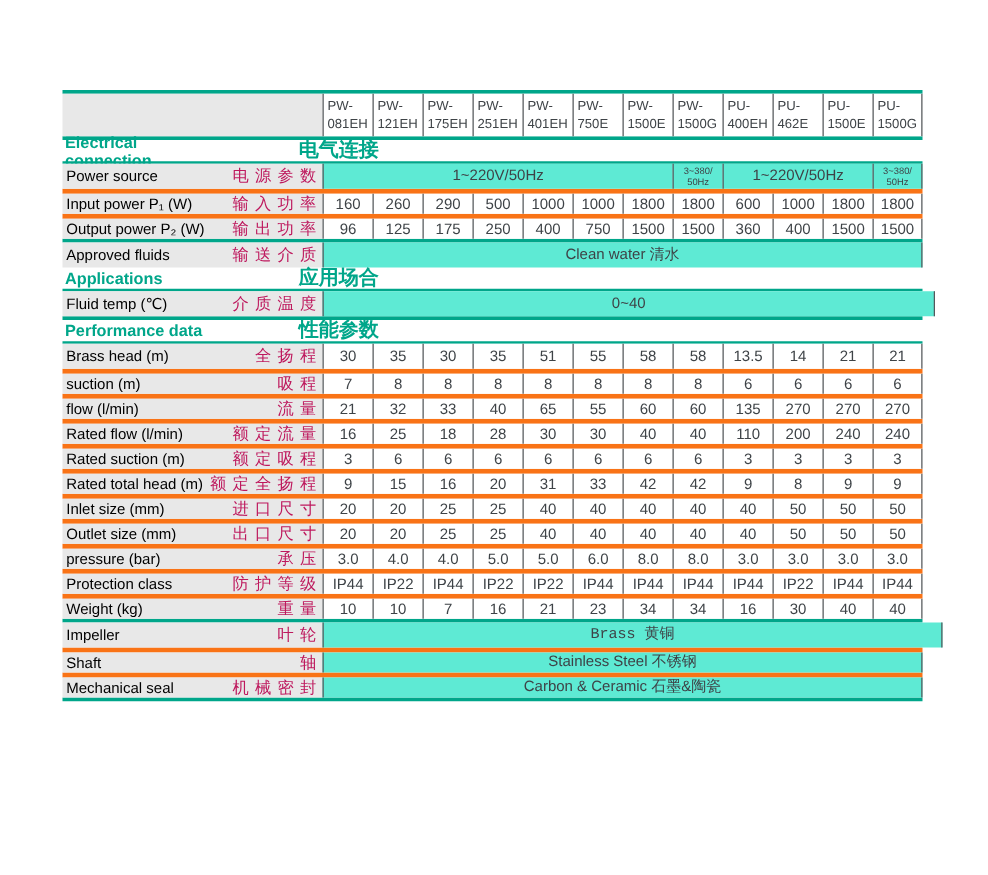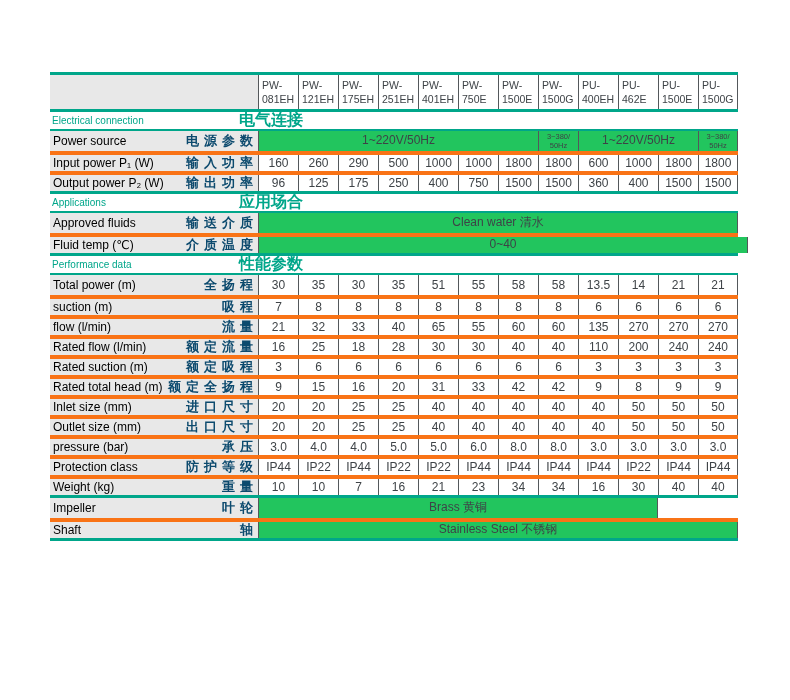--- a/index.html
+++ b/index.html
@@ -12,35 +12,35 @@
   .header-row{height:37px;border-bottom:3px solid var(--accent);}
   .label-spacer{width:208px;background:#e8e8e8;flex:none;}
   .model-cell{width:40px;flex:none;box-sizing:border-box;border-left:1px solid #54585b;
               display:flex;flex-direction:column;justify-content:center;align-items:flex-start;
               padding-left:3px;font-size:10.5px;line-height:1.35;color:#3e4347;background:#fff;}
   .header-row .model-cell:last-child{border-right:1px solid #54585b;}
   
   .section{border-bottom:3px solid var(--accent);}
   .sec-row{height:19px;background:#fff;border-bottom:2px solid var(--accent);
            align-items:center;}
-  .sec-en{width:130px;flex:none;padding-left:2px;font-size:10px;font-weight:normal;color:var(--accent);}
+  .sec-en{width:130px;flex:none;padding-left:2px;font-size:13px;font-weight:bold;color:var(--accent);}
   .sec-zh{width:121px;flex:none;text-align:right;font-size:16px;font-weight:bold;color:var(--accent);}
   
   .data-row{height:20px;}
   .data-row + .data-row{border-top:4px solid #f97316;}
   .label-cell{width:208px;flex:none;background:#e8e8e8;display:flex;justify-content:space-between;
               align-items:center;padding:0 5px 0 3px;box-sizing:border-box;}
   .lab-en{font-size:12px;color:#000000;white-space:nowrap;}
-  .lab-zh{font-size:13px;color:#0c4a6e;letter-spacing:5px;margin-right:-5px;white-space:nowrap;font-weight:bold;}
+  .lab-zh{font-size:13px;color:#be185d;letter-spacing:5px;margin-right:-5px;white-space:nowrap;}
   .val-cell{width:40px;flex:none;box-sizing:border-box;border-left:1px solid #54585b;
             display:flex;align-items:center;justify-content:center;
             font-size:12px;color:#3e4347;background:#fff;}
   .span-cell{flex:none;box-sizing:border-box;border-left:1px solid #54585b;
              display:flex;flex-direction:column;align-items:center;justify-content:center;
-             font-size:12px;color:#3e4347;background:#22c55e;line-height:1.15;}
+             font-size:12px;color:#3e4347;background:#5eead4;line-height:1.15;}
   .data-row .val-cell:last-child,.data-row .span-cell:last-child{border-right:1px solid #54585b;}
   .small-line{font-size:7.5px;line-height:1.2;color:#3e4347;}
 </style>
 </head>
 <body>
 
 <div class="page">
   <div class="spec-table" id="spec-table">
       <div class="row header-row">
         <div class="label-spacer"></div>
@@ -145,47 +145,47 @@
           <div class="val-cell">750</div>
           <div class="val-cell">1500</div>
           <div class="val-cell">1500</div>
           <div class="val-cell">360</div>
           <div class="val-cell">400</div>
           <div class="val-cell">1500</div>
           <div class="val-cell">1500</div>
         </div>
       </div>
       <div class="section">
+        <div class="row data-row">
+          <div class="label-cell">
+            <span class="lab-en">Approved fluids</span>
+            <span class="lab-zh">输送介质</span>
+          </div>
+          <div class="span-cell" style="width: 480px;">Clean water 清水</div>
+        </div>
         <div class="row sec-row">
           <span class="sec-en">Applications</span>
           <span class="sec-zh">应用场合</span>
-        </div>
-        <div class="row data-row">
-          <div class="label-cell">
-            <span class="lab-en">Approved fluids</span>
-            <span class="lab-zh">输送介质</span>
-          </div>
-          <div class="span-cell" style="width: 480px;">Clean water 清水</div>
         </div>
         <div class="row data-row">
           <div class="label-cell">
             <span class="lab-en">Fluid temp (℃)</span>
             <span class="lab-zh">介质温度</span>
           </div>
           <div class="span-cell" style="width: 490px;">0~40</div>
         </div>
       </div>
       <div class="section">
         <div class="row sec-row">
           <span class="sec-en">Performance data</span>
           <span class="sec-zh">性能参数</span>
         </div>
         <div class="row data-row">
           <div class="label-cell">
-            <span class="lab-en">Total power (m)</span>
+            <span class="lab-en">Brass head (m)</span>
             <span class="lab-zh">全扬程</span>
           </div>
           <div class="val-cell">30</div>
           <div class="val-cell">35</div>
           <div class="val-cell">30</div>
           <div class="val-cell">35</div>
           <div class="val-cell">51</div>
           <div class="val-cell">55</div>
           <div class="val-cell">58</div>
           <div class="val-cell">58</div>
@@ -374,24 +374,31 @@
           <div class="val-cell">40</div>
           <div class="val-cell">40</div>
         </div>
       </div>
       <div class="section">
         <div class="row data-row">
           <div class="label-cell">
             <span class="lab-en">Impeller</span>
             <span class="lab-zh">叶轮</span>
           </div>
-          <div class="span-cell" style="width: 400px;">Brass 黄铜</div>
+          <div class="span-cell" style="width: 496px; font-family: Liberation Mono, monospace;">Brass 黄铜</div>
         </div>
         <div class="row data-row">
           <div class="label-cell">
             <span class="lab-en">Shaft</span>
             <span class="lab-zh">轴</span>
           </div>
           <div class="span-cell" style="width: 480px;">Stainless Steel 不锈钢</div>
+        </div>
+        <div class="row data-row">
+          <div class="label-cell">
+            <span class="lab-en">Mechanical seal</span>
+            <span class="lab-zh">机械密封</span>
+          </div>
+          <div class="span-cell" style="width: 480px;">Carbon &amp; Ceramic 石墨&amp;陶瓷</div>
         </div>
       </div>
     </div>
 </div>
 
 </body></html>

